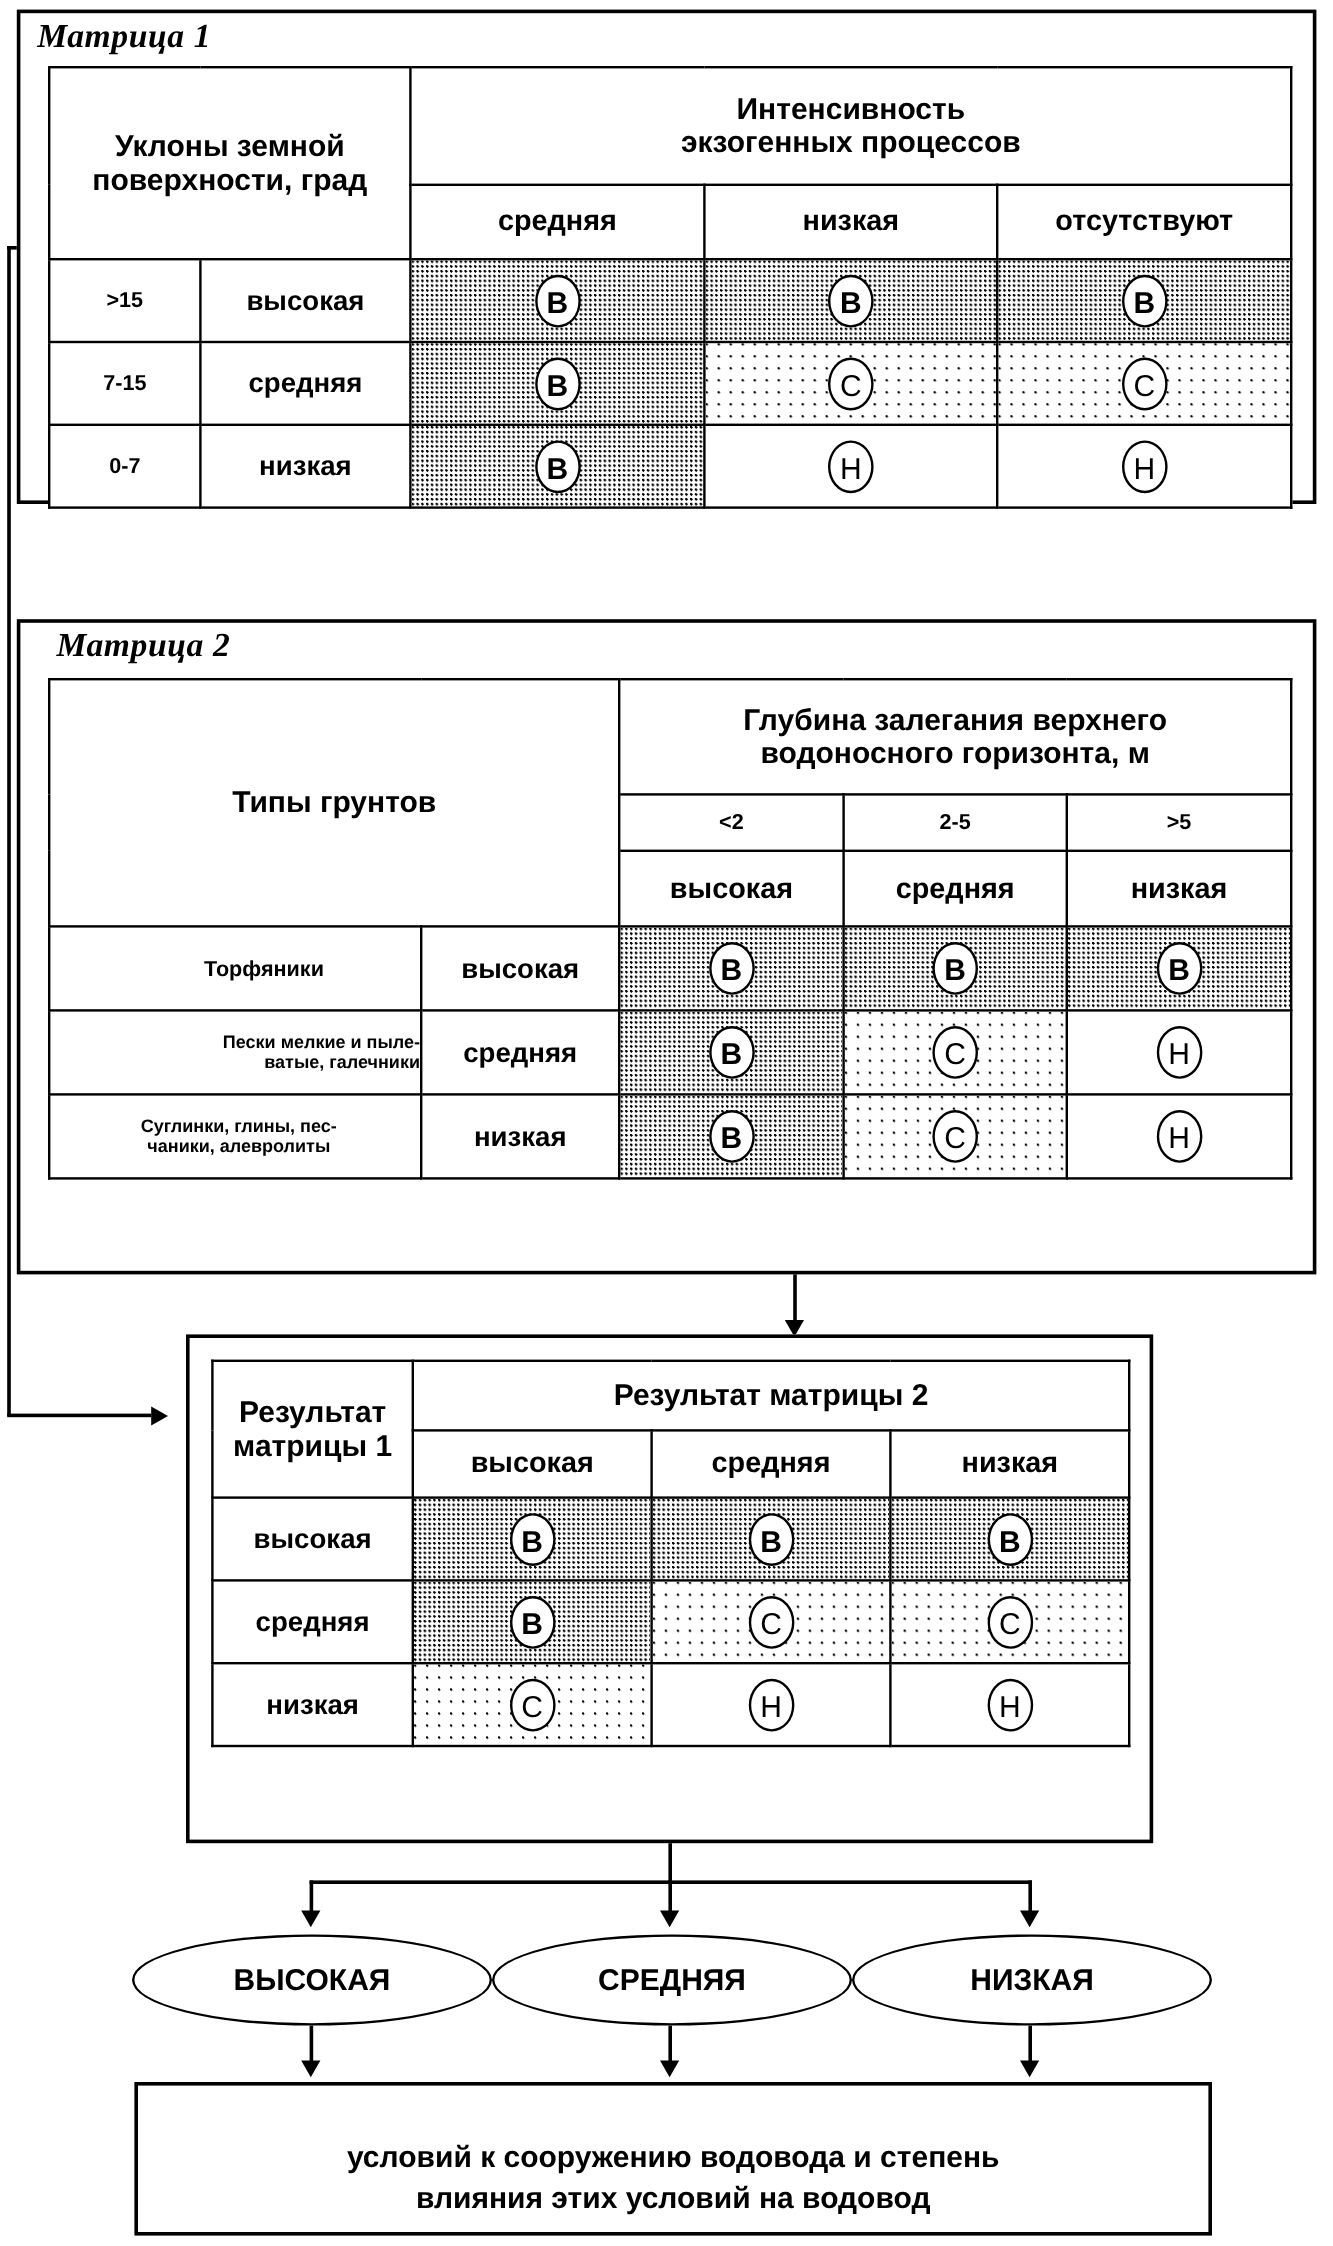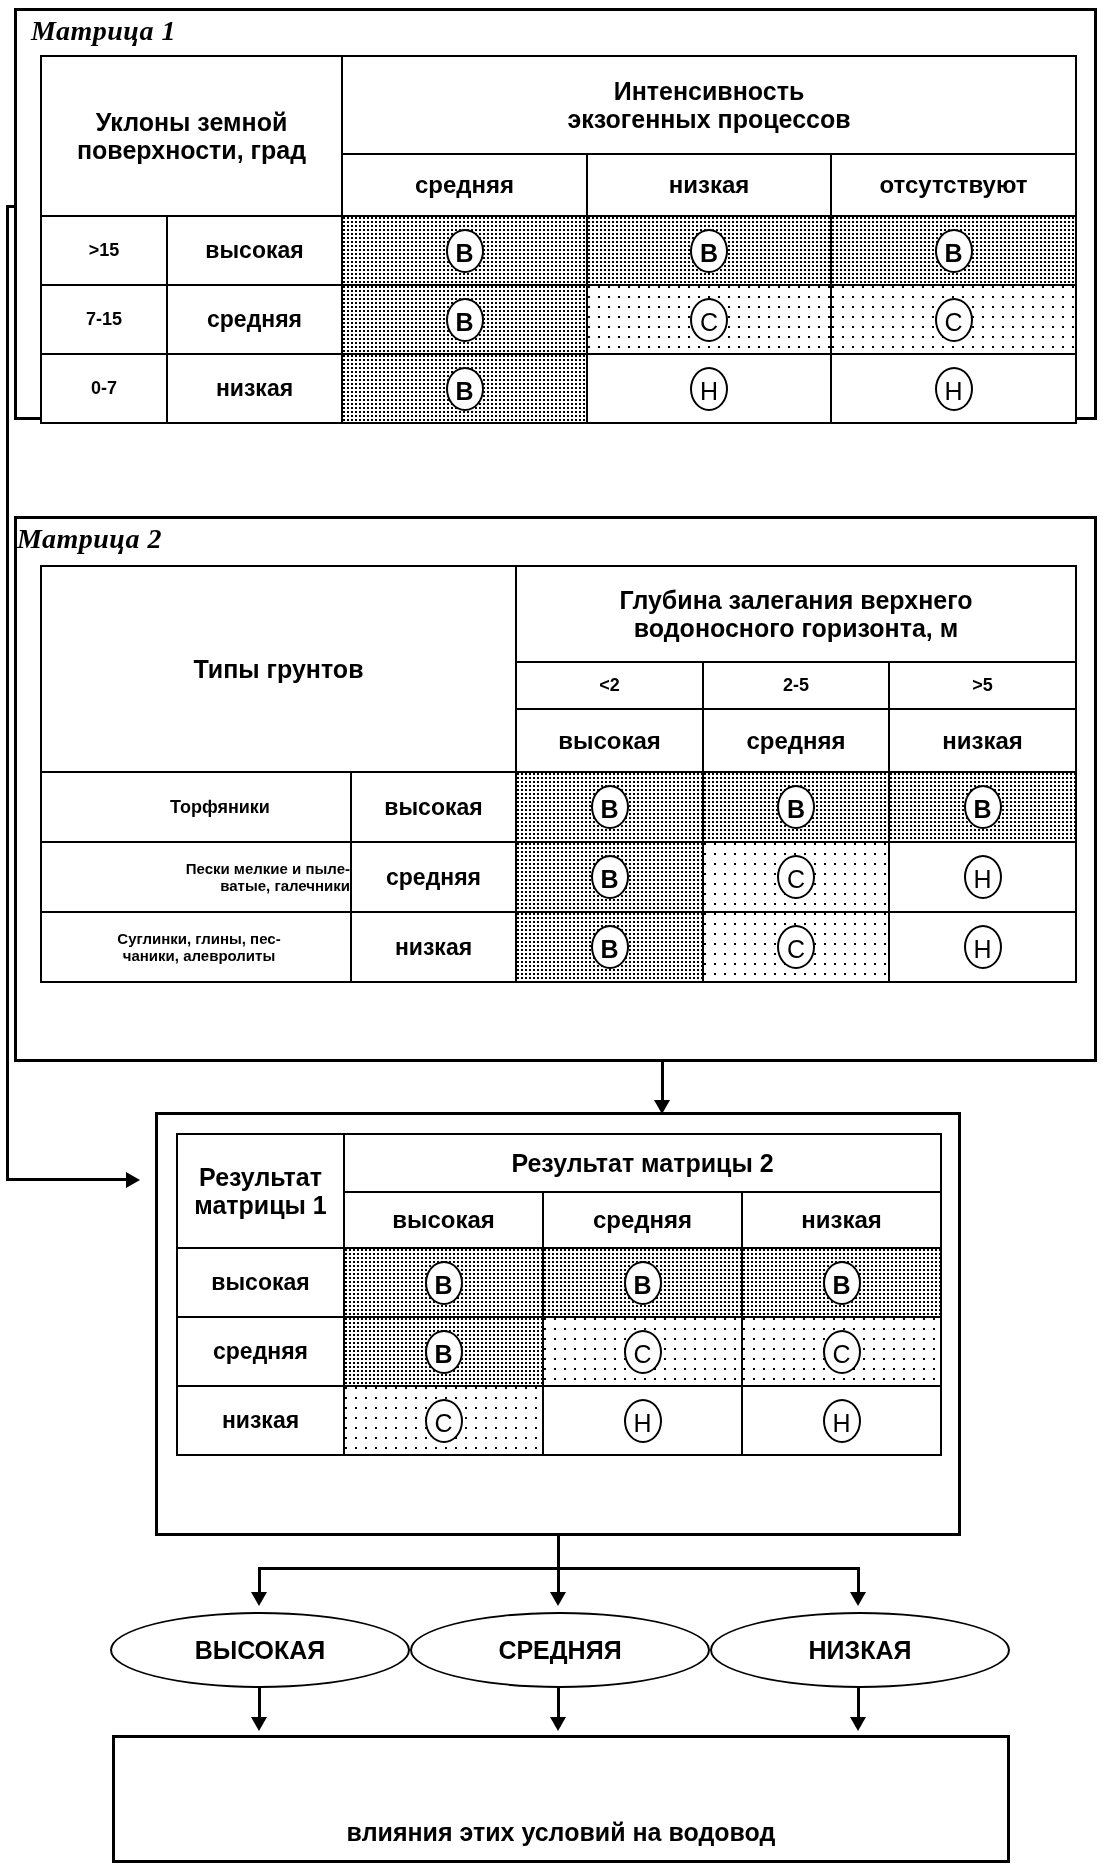--- a/index.html
+++ b/index.html
@@ -187,21 +187,21 @@
     <td class="hdr-small" style="height:67px;">0-7</td>
     <td class="lbl-bold">низкая</td>
     <td class="fill-dense"><span class="mark">В</span></td>
     <td class="fill-none"><span class="mark light">Н</span></td>
     <td class="fill-none"><span class="mark light">Н</span></td>
   </tr>
 </tbody>
   </table>
 
 <div class="panel" style="left:14px; top:516px; width:1083px; height:546px;">
-  <div class="panel-title" style="left:0; top:4px;">Матрица 2</div>
+  <div class="panel-title" style="left:30px; top:4px;">Матрица 2</div>
 </div>
 
 <table class="matrix" style="position:absolute; left:40px; top:565px; width:1035px;">
   <colgroup>
     <col style="width:310px">
       <col style="width:165px">
     <col style="width:187px">
       <col style="width:186px">
       <col style="width:187px">
   </colgroup>
@@ -323,16 +323,16 @@
 <div class="ln vline" style="left:258px; top:1688px; height:33px;"></div>
 <div class="ln vline" style="left:557px; top:1688px; height:33px;"></div>
 <div class="ln vline" style="left:857px; top:1688px; height:33px;"></div>
 <div class="arrow-down" style="left:251px; top:1717px;"></div>
 <div class="arrow-down" style="left:550px; top:1717px;"></div>
 <div class="arrow-down" style="left:850px; top:1717px;"></div>
 
 <div class="final-box" style="left:112px; top:1735px; width:898px; height:128px;">
   <div>
     <br>
-    <br>
+    <span>условий к сооружению водовода и степень</span><br>
     <span>влияния этих условий на водовод</span>
   </div>
 </div>
 
 </body></html>

